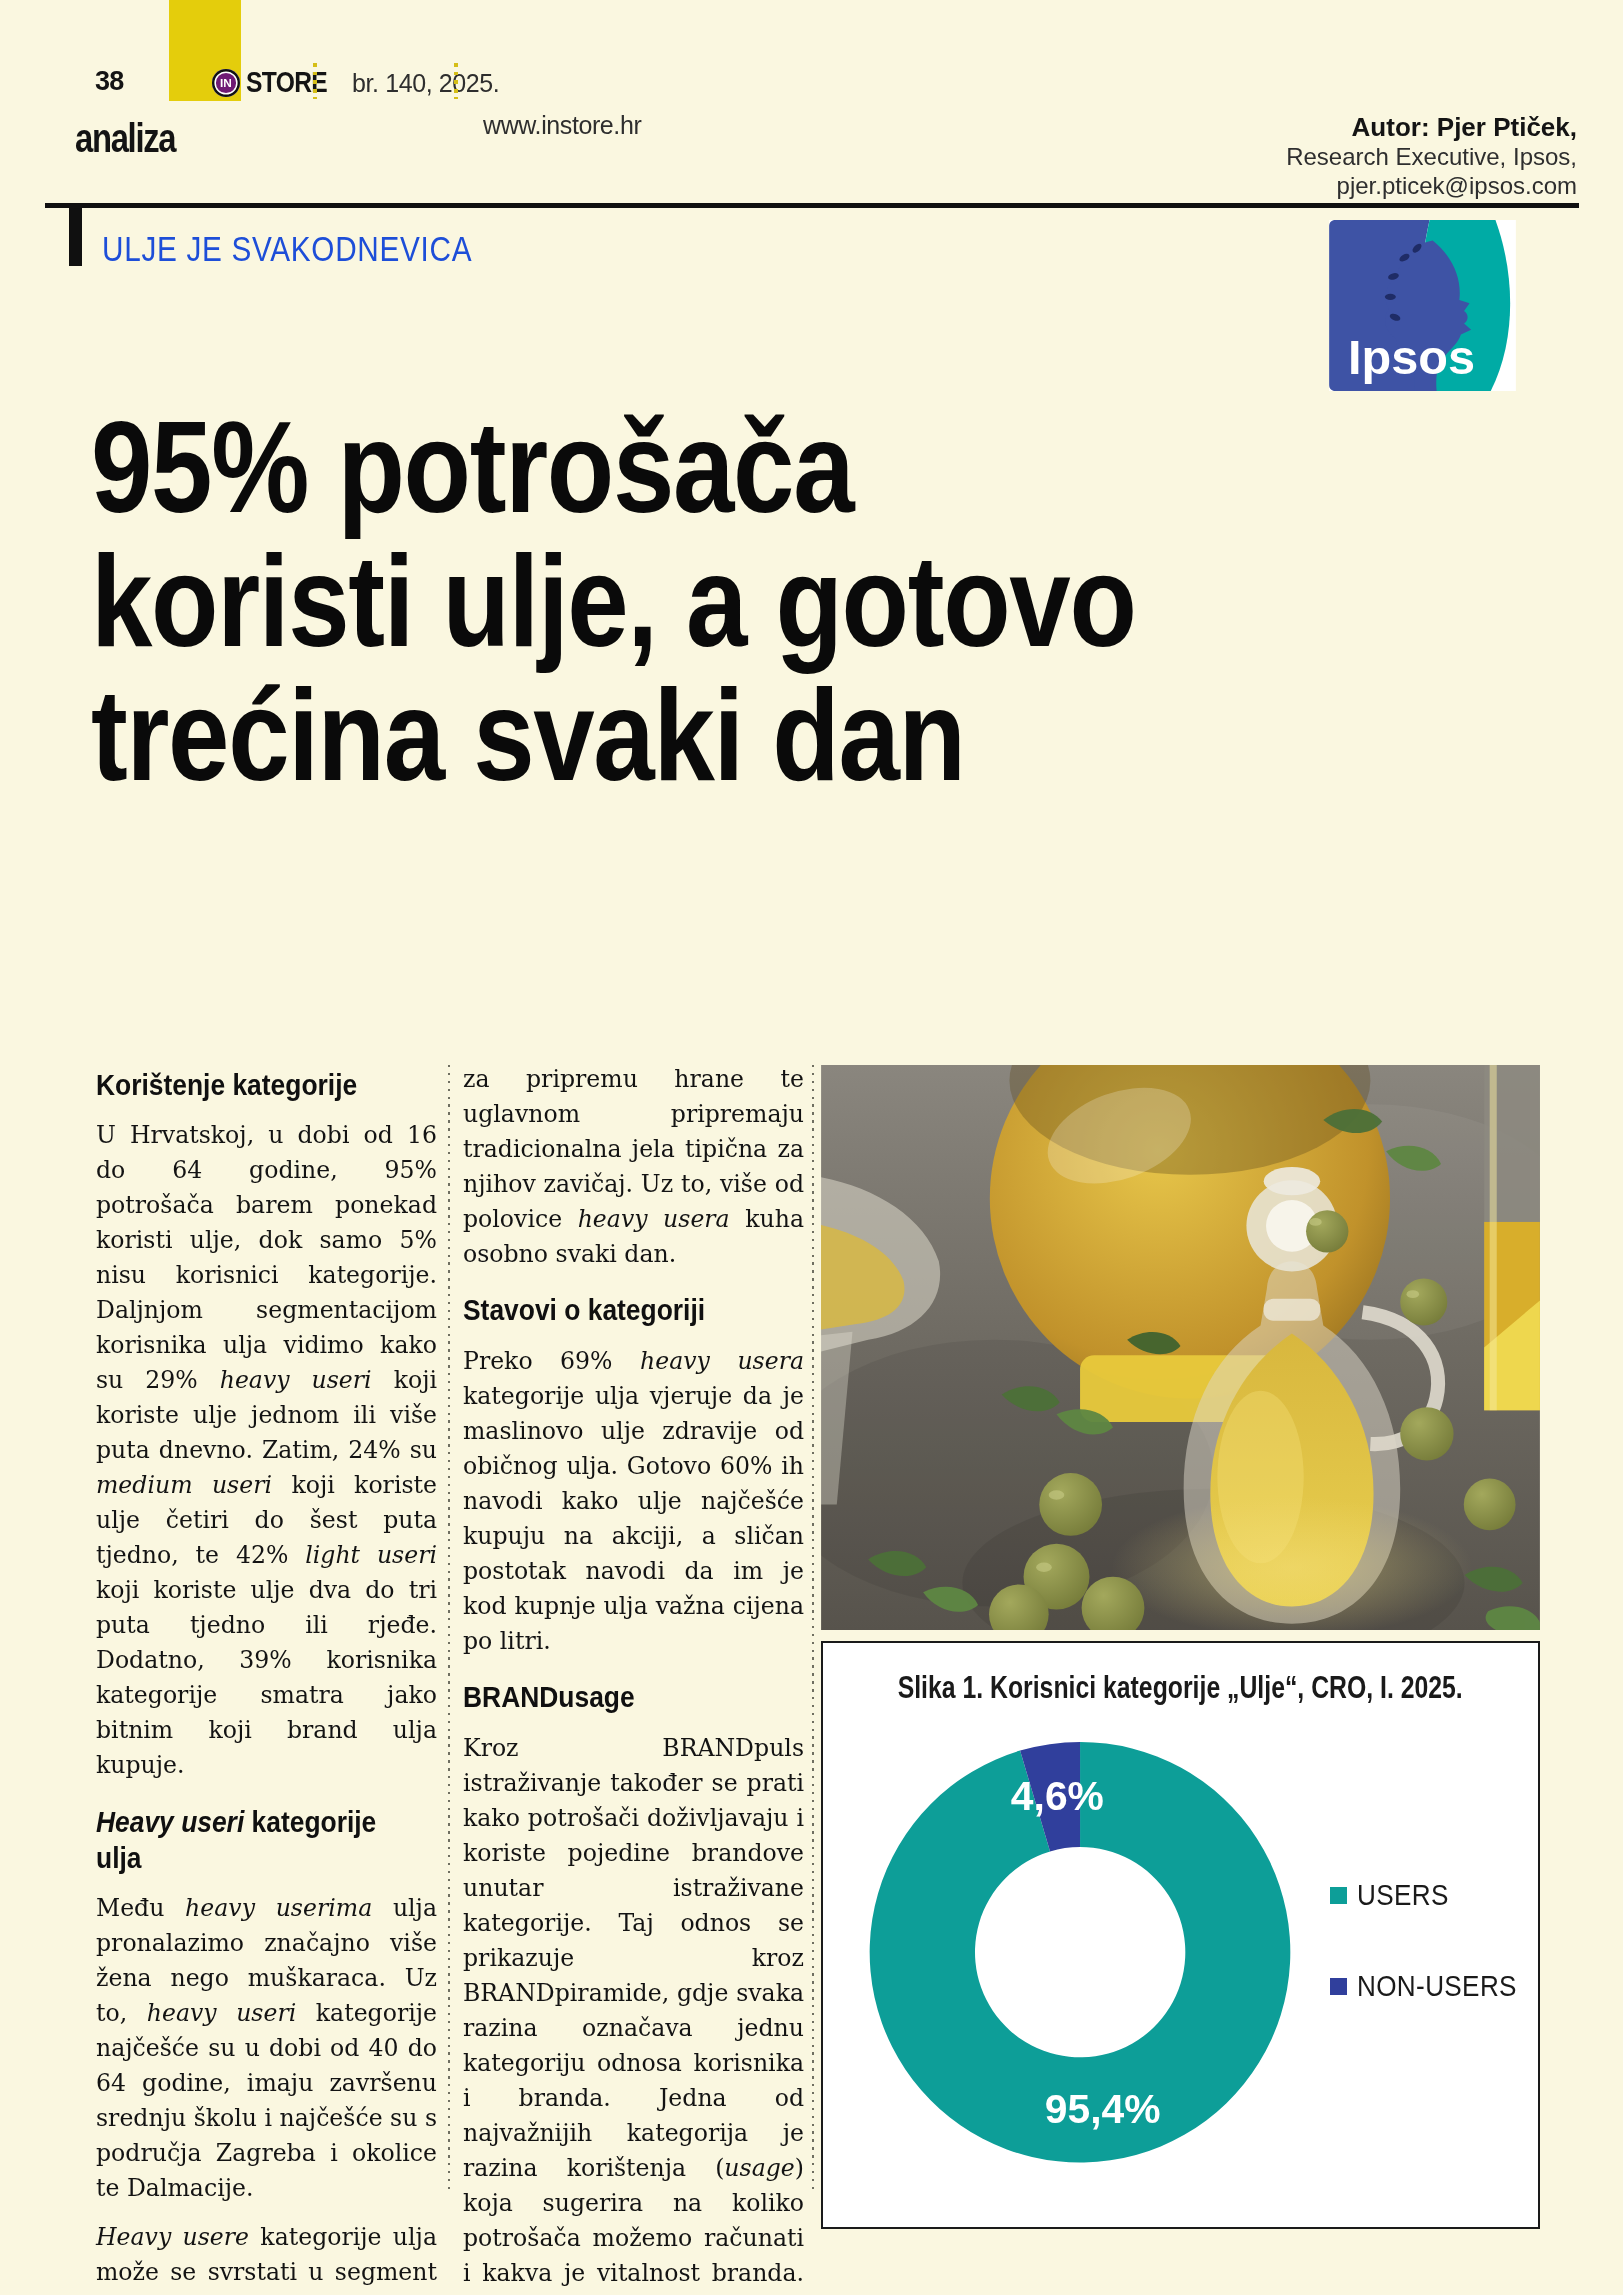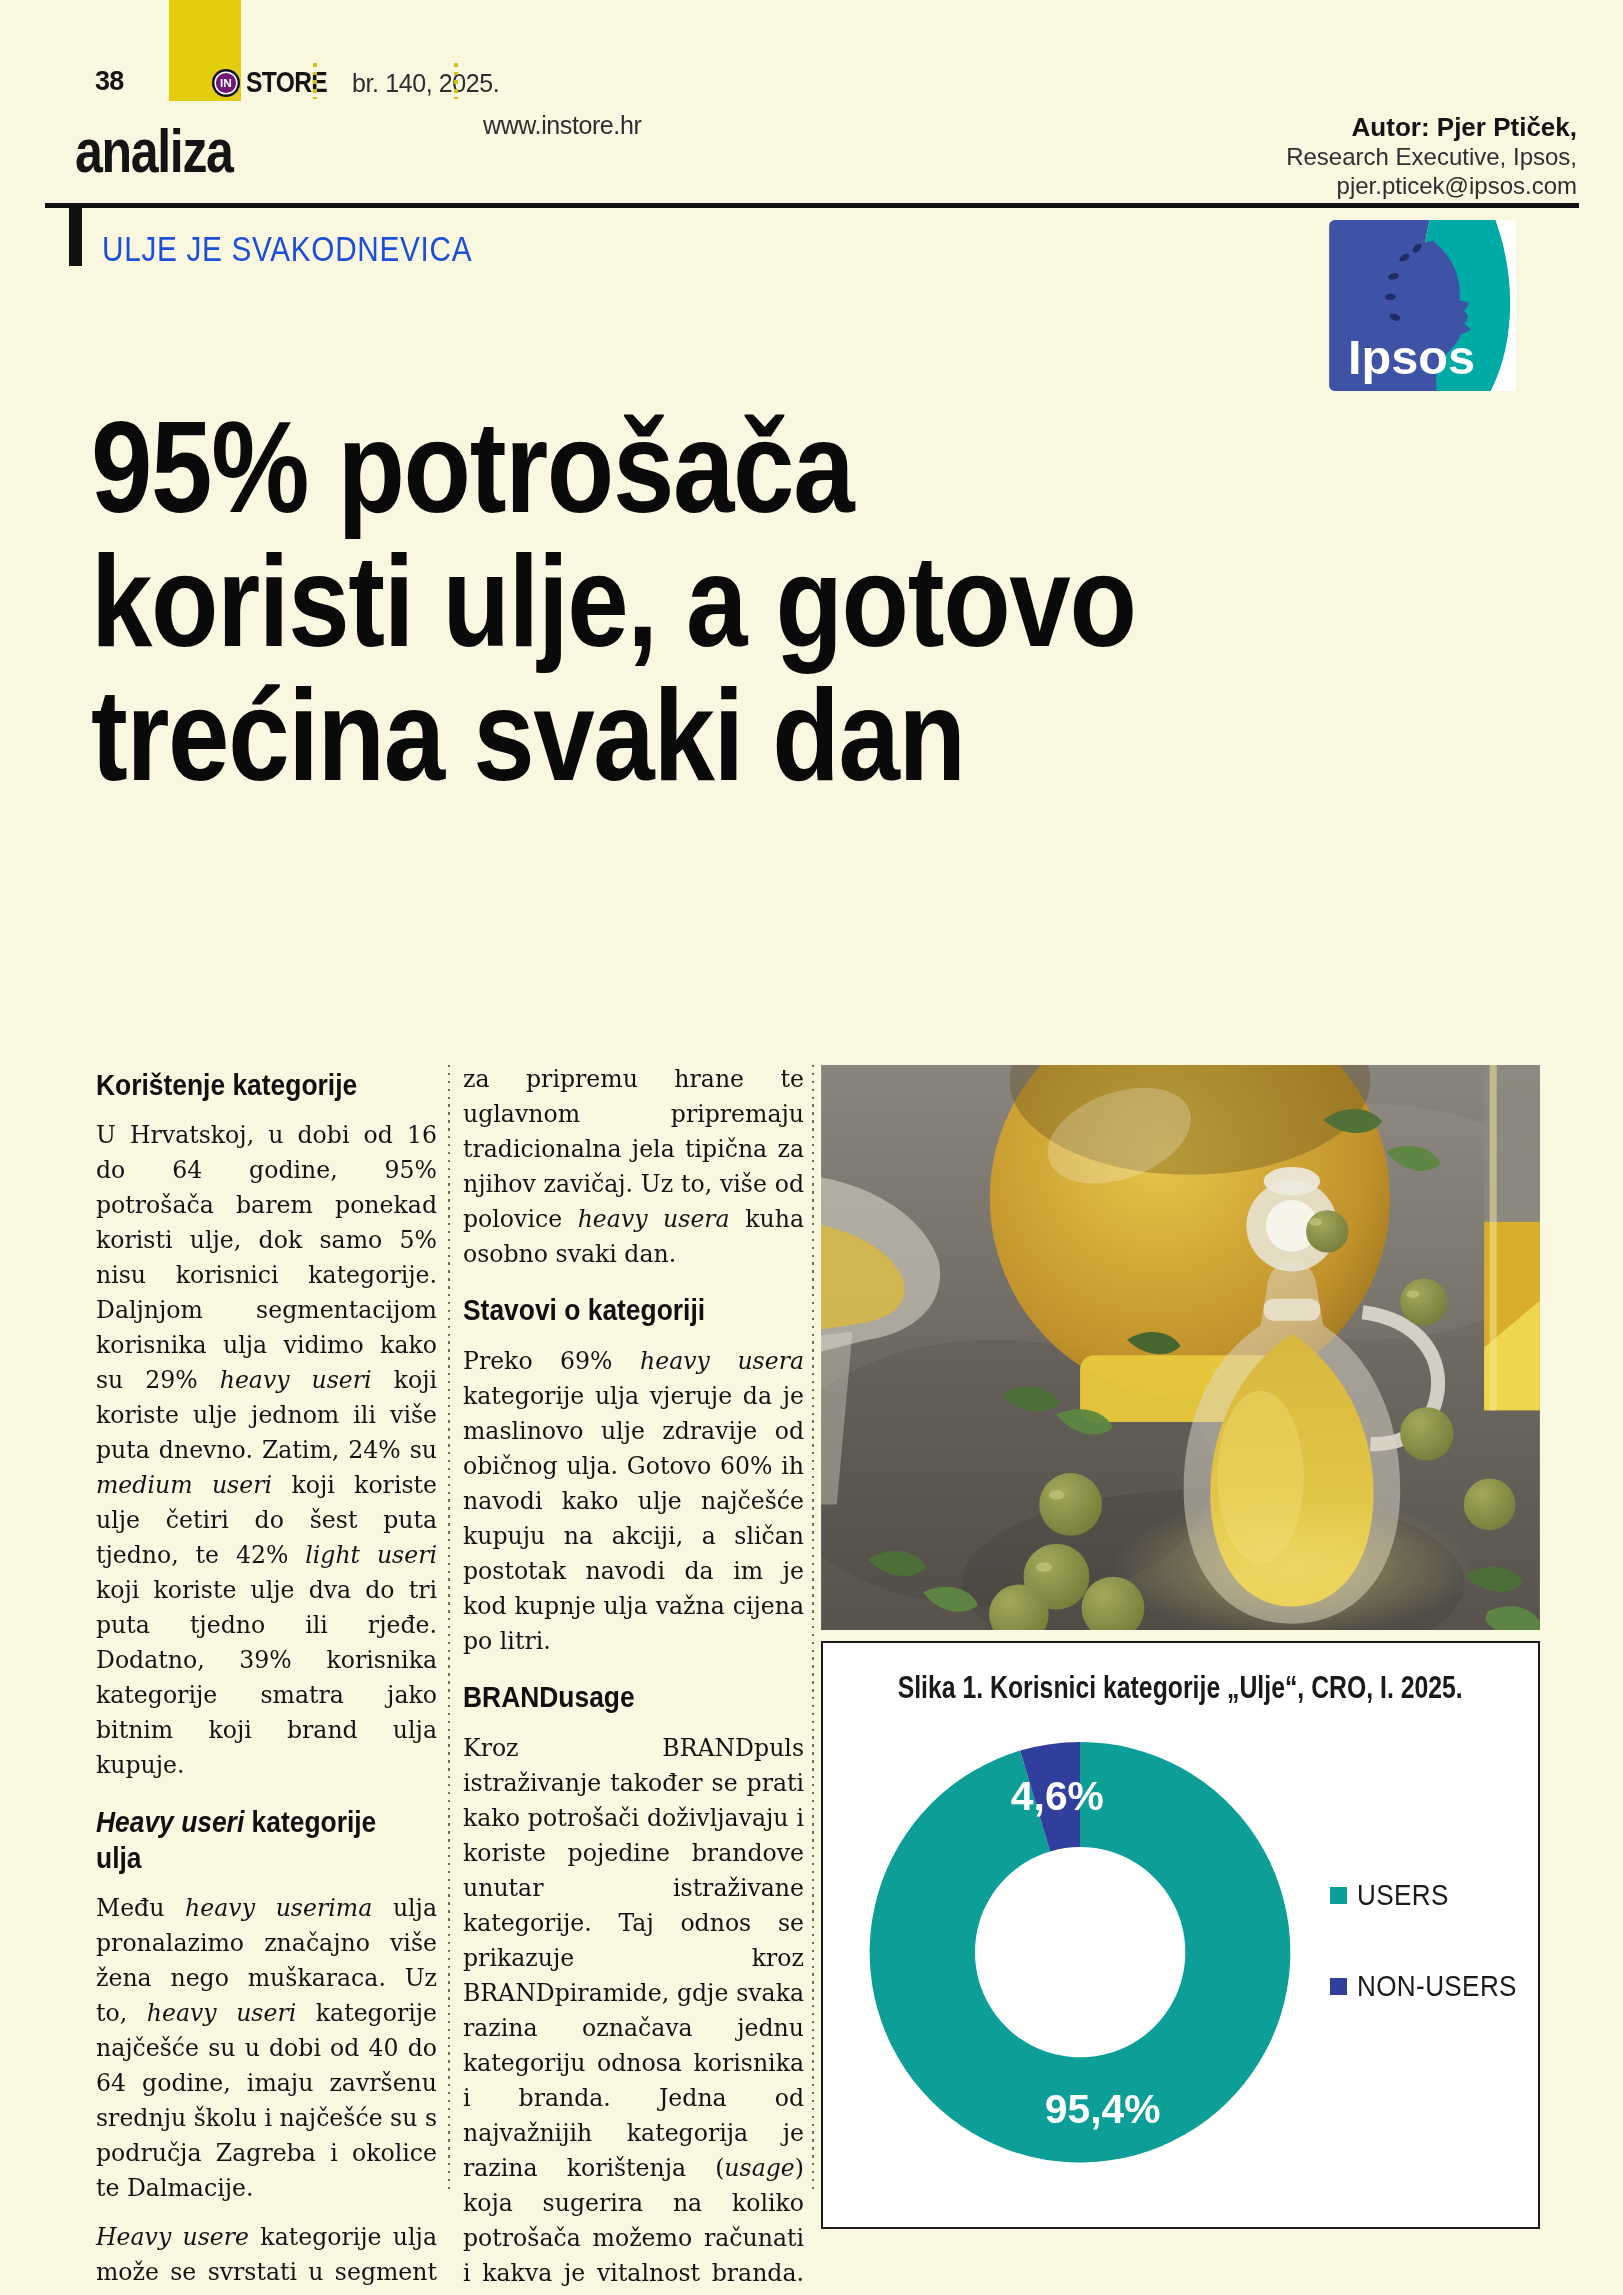--- a/index.html
+++ b/index.html
@@ -18,21 +18,21 @@
   .hdr-dots{position:absolute;top:63px;width:3.9px;height:36px;
             background:repeating-linear-gradient(to bottom,#D5BE17 0 3.9px,transparent 3.9px 8.6px);}
   .hdr-dots.d1{left:313px;} .hdr-dots.d2{left:454px;}
   .hdr-text{position:absolute;top:69px;font-size:25px;color:#2E2E2E;letter-spacing:-0.4px;}
   .issue{left:327px;margin-left:25px;} .website{left:483px;margin-top:42px;}
 
   .author-block{position:absolute;right:46px;top:113px;text-align:right;line-height:29px;}
   .author-name{font-size:26px;font-weight:700;}
   .author-role,.author-email{font-size:24px;color:#2E2E2E;}
 
-  .section-title{position:absolute;left:75px;top:116px;font-size:61px;font-weight:700;
+  .section-title{position:absolute;left:75px;top:116px;font-size:40px;font-weight:700;
                  letter-spacing:-1.6px;display:block;}
   .section-title .cx{display:inline-block;transform:scaleX(.82);transform-origin:0 50%;}
 
   .top-rule{position:absolute;left:45px;top:203px;width:1534px;height:4.7px;background:#101010;}
   .kicker-bar{position:absolute;left:69px;top:203px;width:13.4px;height:63px;background:#101010;}
   .kicker{position:absolute;left:102px;top:229px;font-size:35px;color:#1d4ed8;letter-spacing:0.8px;}
   .kicker .cx{display:inline-block;transform:scaleX(.85);transform-origin:0 50%;}
 
   
   .ipsos-logo{position:absolute;left:1329px;top:220px;width:187px;height:171px;}

